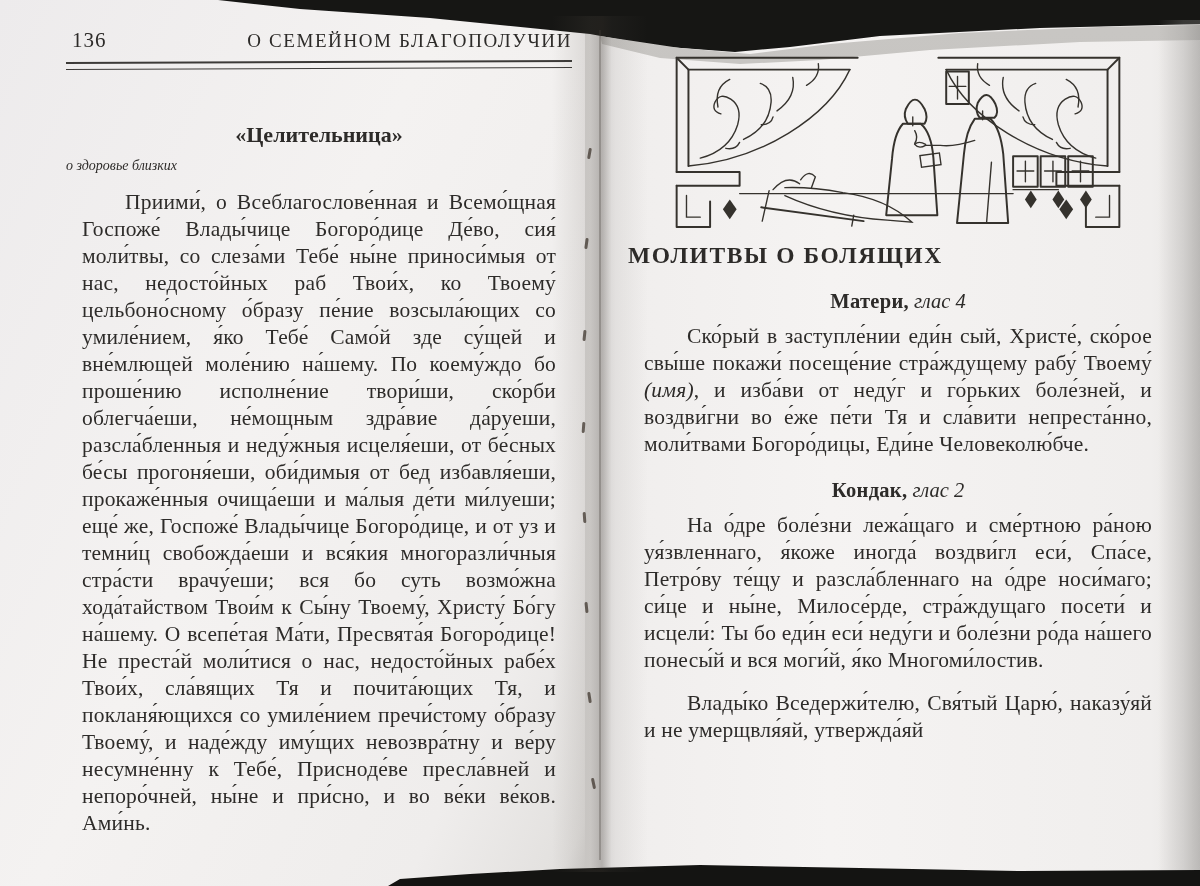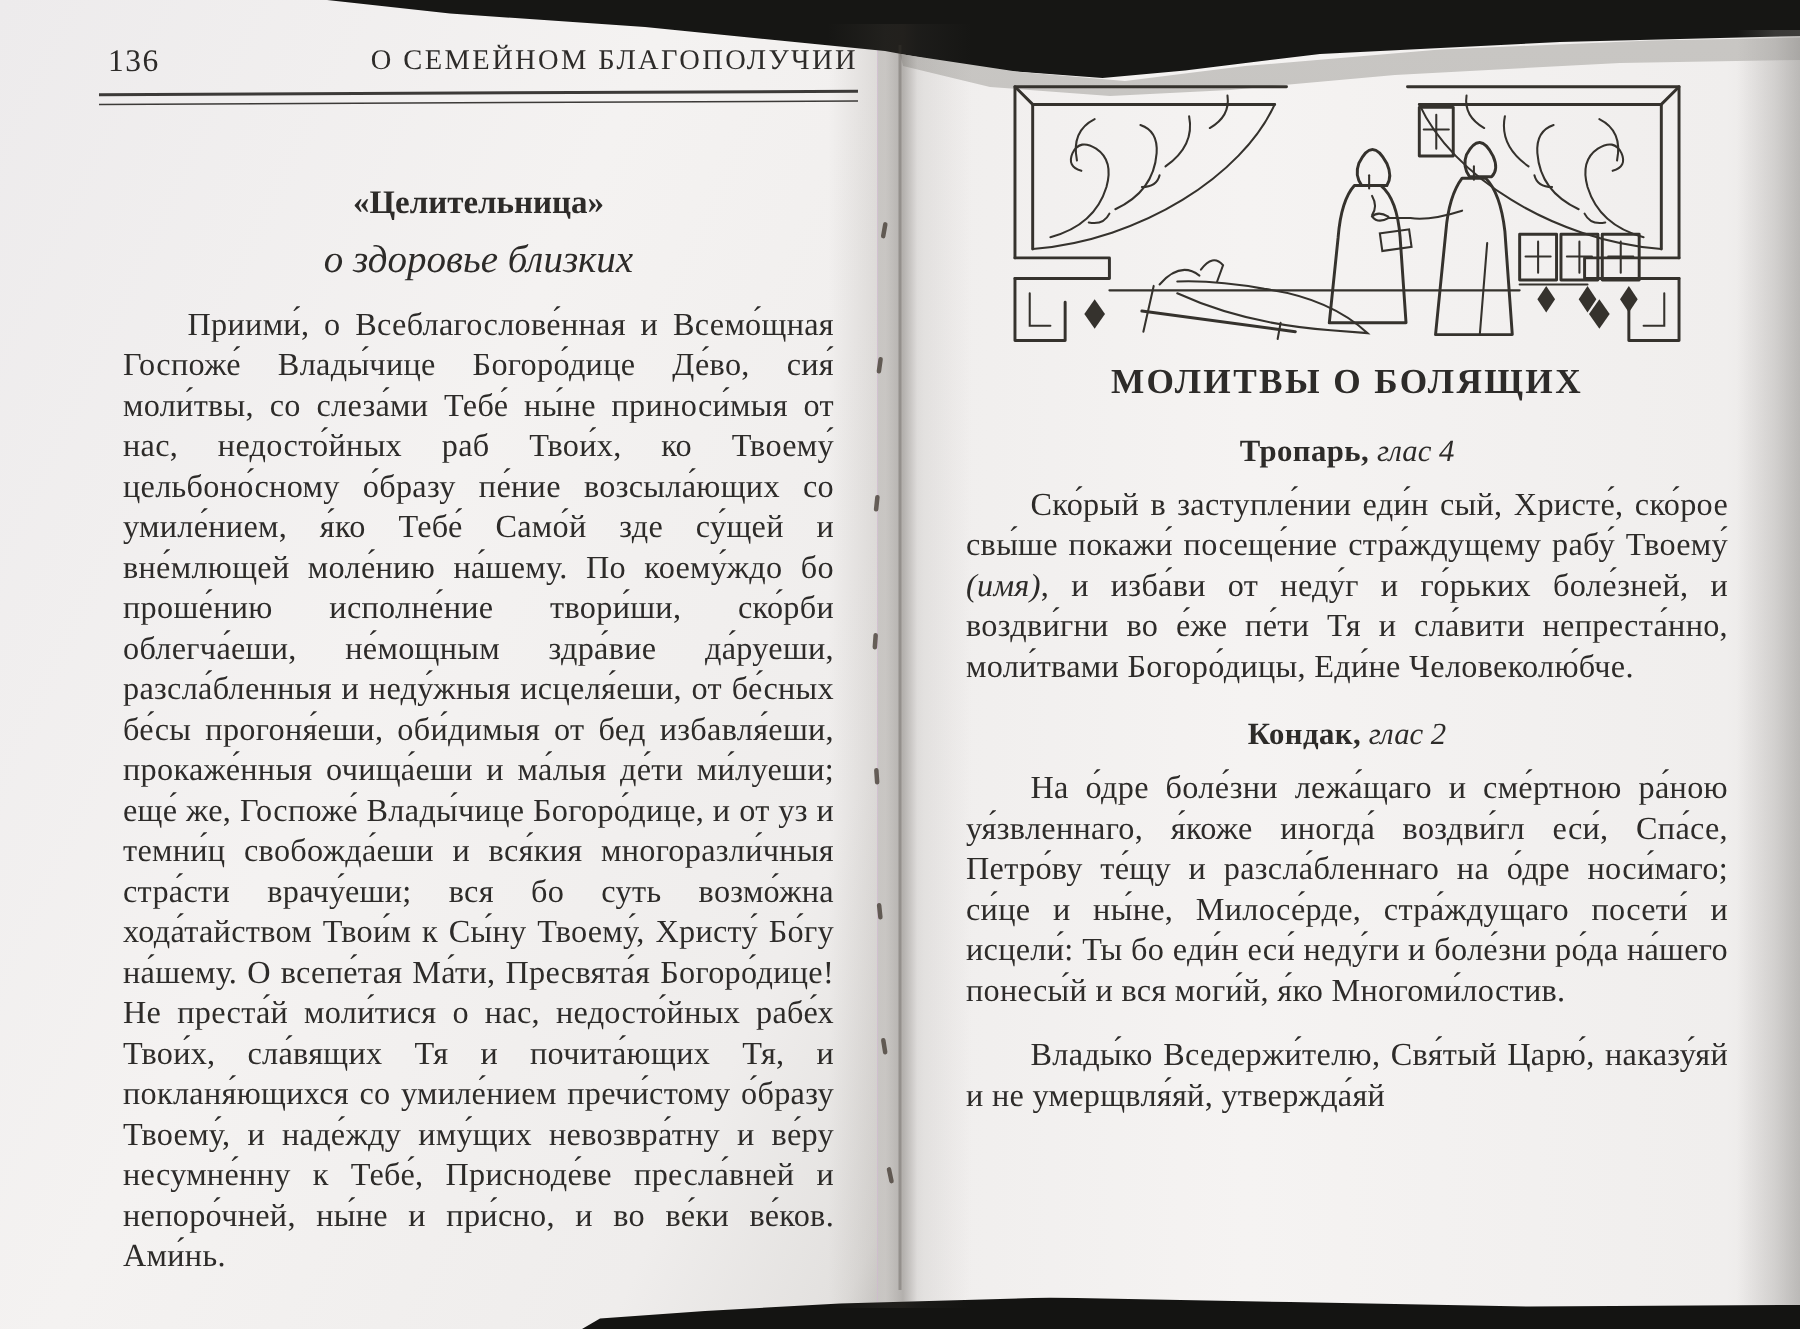--- a/index.html
+++ b/index.html
@@ -32,27 +32,27 @@
   .ink{color:#2d2b29;}
   .left-content{position:absolute;left:66px;top:28px;width:506px;}
   .right-content{position:absolute;left:628px;top:26px;width:540px;}
 
   .runhead-row{position:relative;height:26px;}
   .pagenum{position:absolute;left:6px;top:0;font-size:21px;letter-spacing:1px;}
   .runhead{text-align:right;font-size:19px;letter-spacing:1.6px;padding-top:2px;}
   .dblrule{margin-top:7px;height:5px;border-top:2.5px solid #3c3a38;border-bottom:1.4px solid #3c3a38;transform:rotate(-.25deg);}
 
   .l-title{margin-top:24px;text-align:center;font-weight:bold;font-size:22px;line-height:28px;}
-  .l-sub{margin-top:9px;text-align:center;font-style:italic;font-size:26px;}
+  .l-sub{margin-top:9px;font-style:italic;font-size:14px;}
 
   .para{margin:16px;margin-top:14px;font-size:21.5px;line-height:27px;text-align:justify;text-indent:2em;letter-spacing:.2px;}
   .para.first{margin-top:15px;}
 
   .headpiece{margin-top:20px;width:474px;margin-left:auto;margin-right:auto;display:block;}
-  .r-title{margin-top:14px;text-align:center;font-weight:bold;font-size:23.5px;letter-spacing:1.6px;}
+  .r-title{margin-top:14px;text-align:left;font-weight:bold;font-size:23.5px;letter-spacing:1.6px;}
   .sect{margin-top:21px;text-align:center;font-size:20.5px;}
   .sect b{letter-spacing:.3px;}
   .sect i{font-weight:normal;}
   .para.rp{margin-top:10px;line-height:27px;}
   em.nm{font-style:italic;}
 
   svg .ln{fill:none;stroke:#35322d;stroke-width:2;stroke-linecap:round;stroke-linejoin:round;}
   svg .thin{fill:none;stroke:#35322d;stroke-width:1.4;stroke-linecap:round;}
   svg .f{fill:#35322d;stroke:none;}
 </style>
@@ -166,21 +166,21 @@
           <path class="f" d="M364,156 l6,-9 6,9 -6,9 z"></path>
           <path class="f" d="M392,156 l6,-9 6,9 -6,9 z"></path>
           <path class="f" d="M420,156 l6,-9 6,9 -6,9 z"></path>
         </g>
       </g>
     </svg>
 
     <div class="r-title">МОЛИТВЫ О БОЛЯЩИХ</div>
 
     <div class="sect">
-      <b>Тропарь,</b>
+      <b>Матери,</b>
       <i>глас 4</i>
     </div>
     <p class="para rp"><span>Ско́рый в заступле́нии еди́н сый, Христе́, ско́рое свы́ше покажи́ посеще́ние стра́ждущему рабу́ Твоему́ </span><em class="nm">(имя)</em><span>, и изба́ви от неду́г и го́рьких боле́зней, и воздви́гни во е́же пе́ти Тя и сла́вити непреста́нно, моли́твами Богоро́дицы, Еди́не Человеколю́бче.</span></p>
 
     <div class="sect">
       <b>Кондак,</b>
       <i>глас 2</i>
     </div>
     <p class="para rp">На о́дре боле́зни лежа́щаго и сме́ртною ра́ною уя́звленнаго, я́коже иногда́ воздви́гл еси́, Спа́се, Петро́ву те́щу и разсла́бленнаго на о́дре носи́маго; си́це и ны́не, Милосе́рде, стра́ждущаго посети́ и исцели́: Ты бо еди́н еси́ неду́ги и боле́зни ро́да на́шего понесы́й и вся моги́й, я́ко Многоми́лостив.</p>
 

